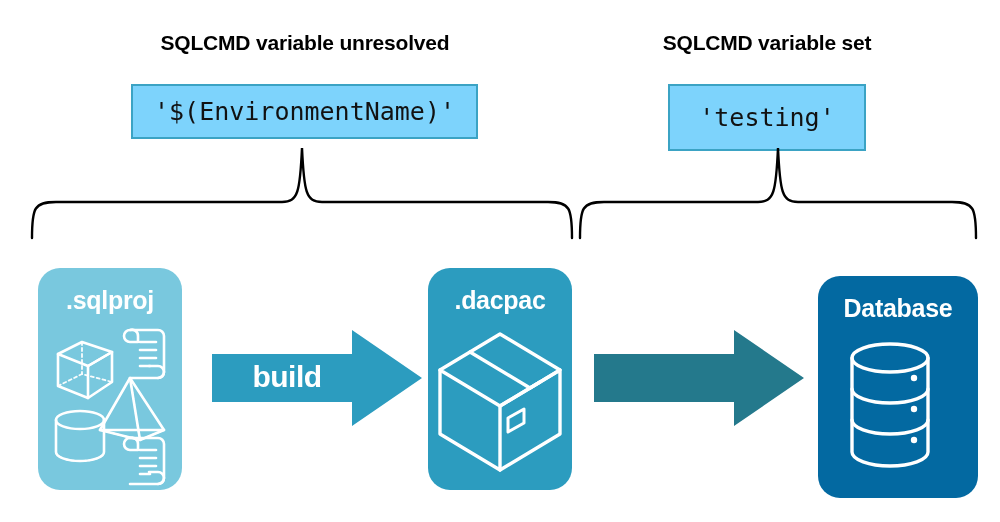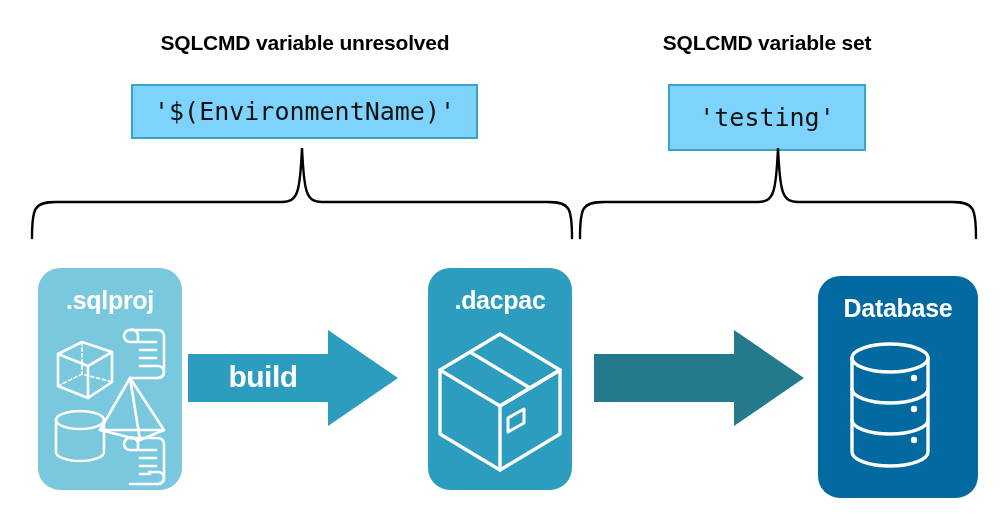--- a/index.html
+++ b/index.html
@@ -88,21 +88,21 @@
     left: 0;
     top: 52px;
     width: 144px;
     height: 170px;
   }
 
   
   .arrow-wrap {
     position: absolute;
   }
-  #arrow-build  { left: 188px; top: 330px; width: 210px; height: 96px; }
+  #arrow-build  { left: 212px; top: 330px; width: 210px; height: 96px; }
   #arrow-deploy { left: 594px; top: 330px; width: 210px; height: 96px; }
   .arrow-label {
     position: absolute;
     left: 0;
     width: 150px;
     top: 30px;
     text-align: center;
     font-family: "Liberation Sans", sans-serif;
     font-weight: bold;
     font-size: 30px;

